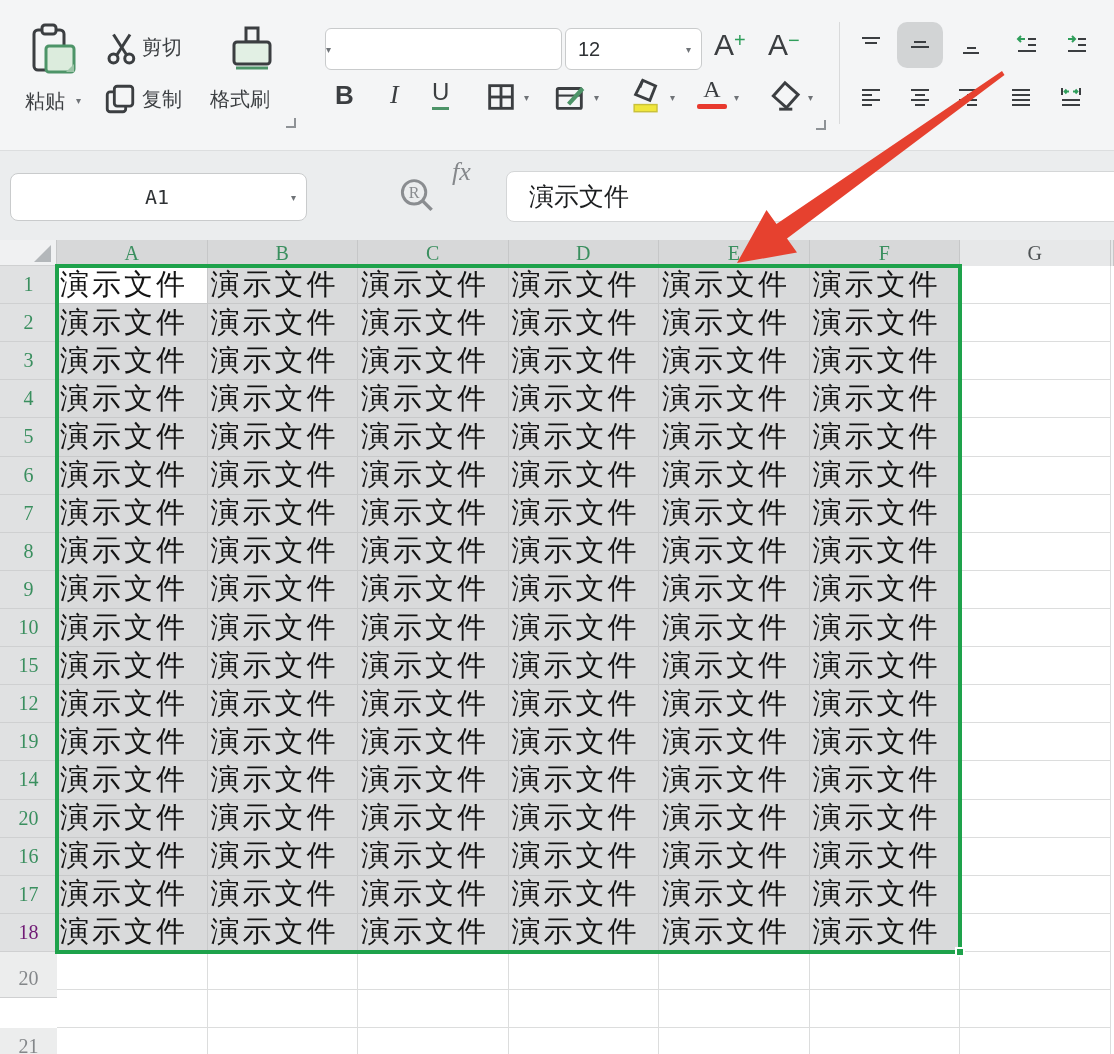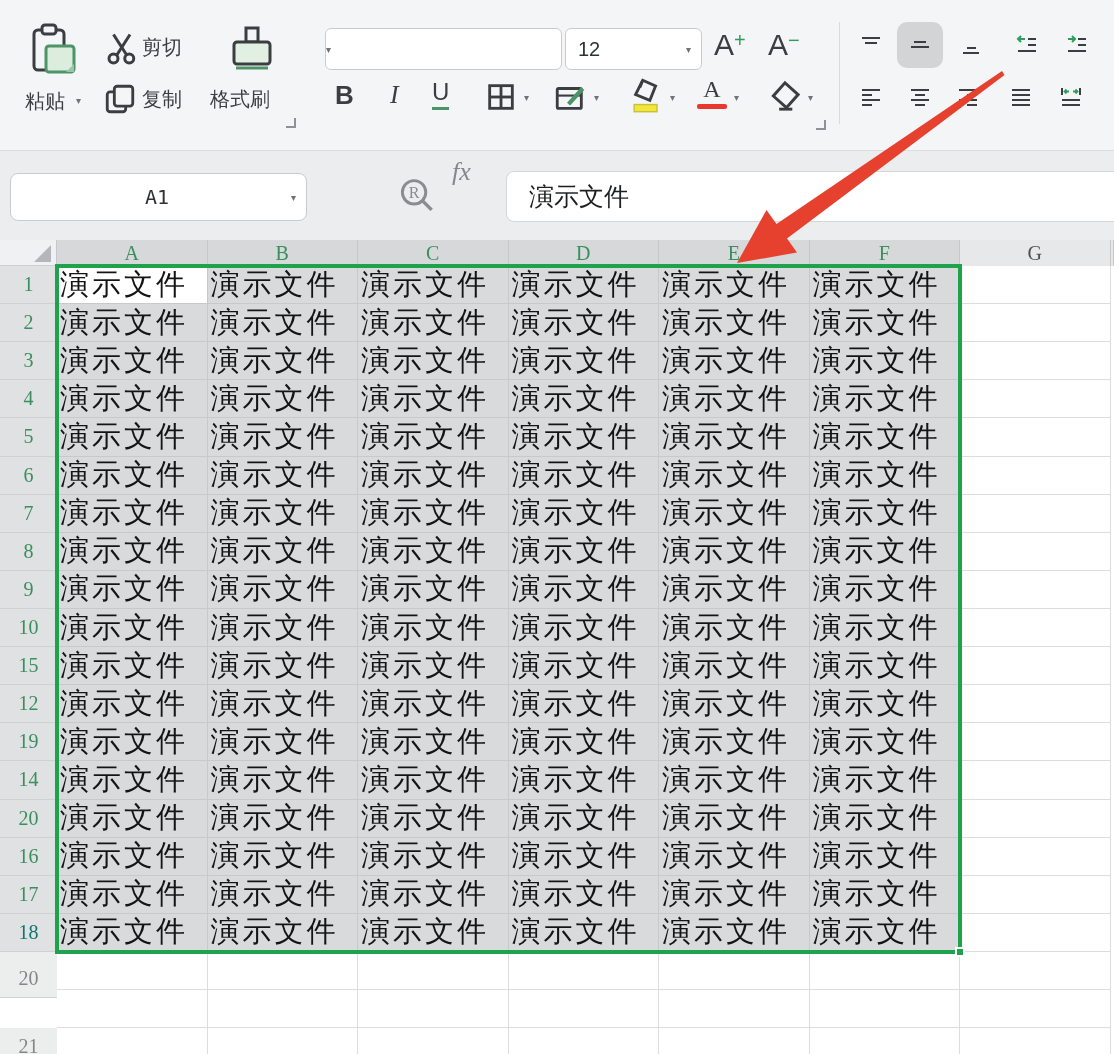--- a/index.html
+++ b/index.html
@@ -249,21 +249,21 @@
         <div class="row-header sel" style="left: 0px; top: 292.77px; width: 57px; height: 38.11px; color: rgb(58, 143, 95);">8</div>
         <div class="row-header sel" style="left: 0px; top: 330.88px; width: 57px; height: 38.11px; color: rgb(58, 143, 95);">9</div>
         <div class="row-header sel" style="left: 0px; top: 368.99px; width: 57px; height: 38.11px; color: rgb(58, 143, 95);">10</div>
         <div class="row-header sel" style="left: 0px; top: 407.1px; width: 57px; height: 38.11px; color: rgb(58, 143, 95);">15</div>
         <div class="row-header sel" style="left: 0px; top: 445.21px; width: 57px; height: 38.11px; color: rgb(58, 143, 95);">12</div>
         <div class="row-header sel" style="left: 0px; top: 483.32px; width: 57px; height: 38.11px; color: rgb(58, 143, 95);">19</div>
         <div class="row-header sel" style="left: 0px; top: 521.43px; width: 57px; height: 38.11px; color: rgb(58, 143, 95);">14</div>
         <div class="row-header sel" style="left: 0px; top: 559.54px; width: 57px; height: 38.11px; color: rgb(58, 143, 95);">20</div>
         <div class="row-header sel" style="left: 0px; top: 597.65px; width: 57px; height: 38.11px; color: rgb(58, 143, 95);">16</div>
         <div class="row-header sel" style="left: 0px; top: 635.76px; width: 57px; height: 38.11px; color: rgb(58, 143, 95);">17</div>
-        <div class="row-header sel" style="left: 0px; top: 673.87px; width: 57px; height: 38.11px; color: #0f766e; text-align: center;">18</div>
+        <div class="row-header sel" style="left: 0px; top: 673.87px; width: 57px; height: 38.11px; color: #701a75; text-align: center;">18</div>
         <div class="row-header unsel" style="left: 0px; top: 711.98px; width: 57px; height: 38.11px;">19</div>
         <div class="row-header unsel" style="left: 0px; top: 720px; width: 57px; height: 38.11px;">20</div>
         <div class="row-header unsel" style="left: 0px; top: 788.2px; width: 57px; height: 38.11px;">21</div>
         <div class="cell filled active" style="left: 57px; top: 26px; width: 150.5px; height: 38.11px;">演示文件</div>
         <div class="cell filled" style="left: 207.5px; top: 26px; width: 150.5px; height: 38.11px;">演示文件</div>
         <div class="cell filled" style="left: 358px; top: 26px; width: 150.5px; height: 38.11px;">演示文件</div>
         <div class="cell filled" style="left: 508.5px; top: 26px; width: 150.5px; height: 38.11px;">演示文件</div>
         <div class="cell filled" style="left: 659px; top: 26px; width: 150.5px; height: 38.11px;">演示文件</div>
         <div class="cell filled" style="left: 809.5px; top: 26px; width: 150.5px; height: 38.11px;">演示文件</div>
         <div class="cell" style="left: 960px; top: 26px; width: 150.5px; height: 38.11px;"></div>

